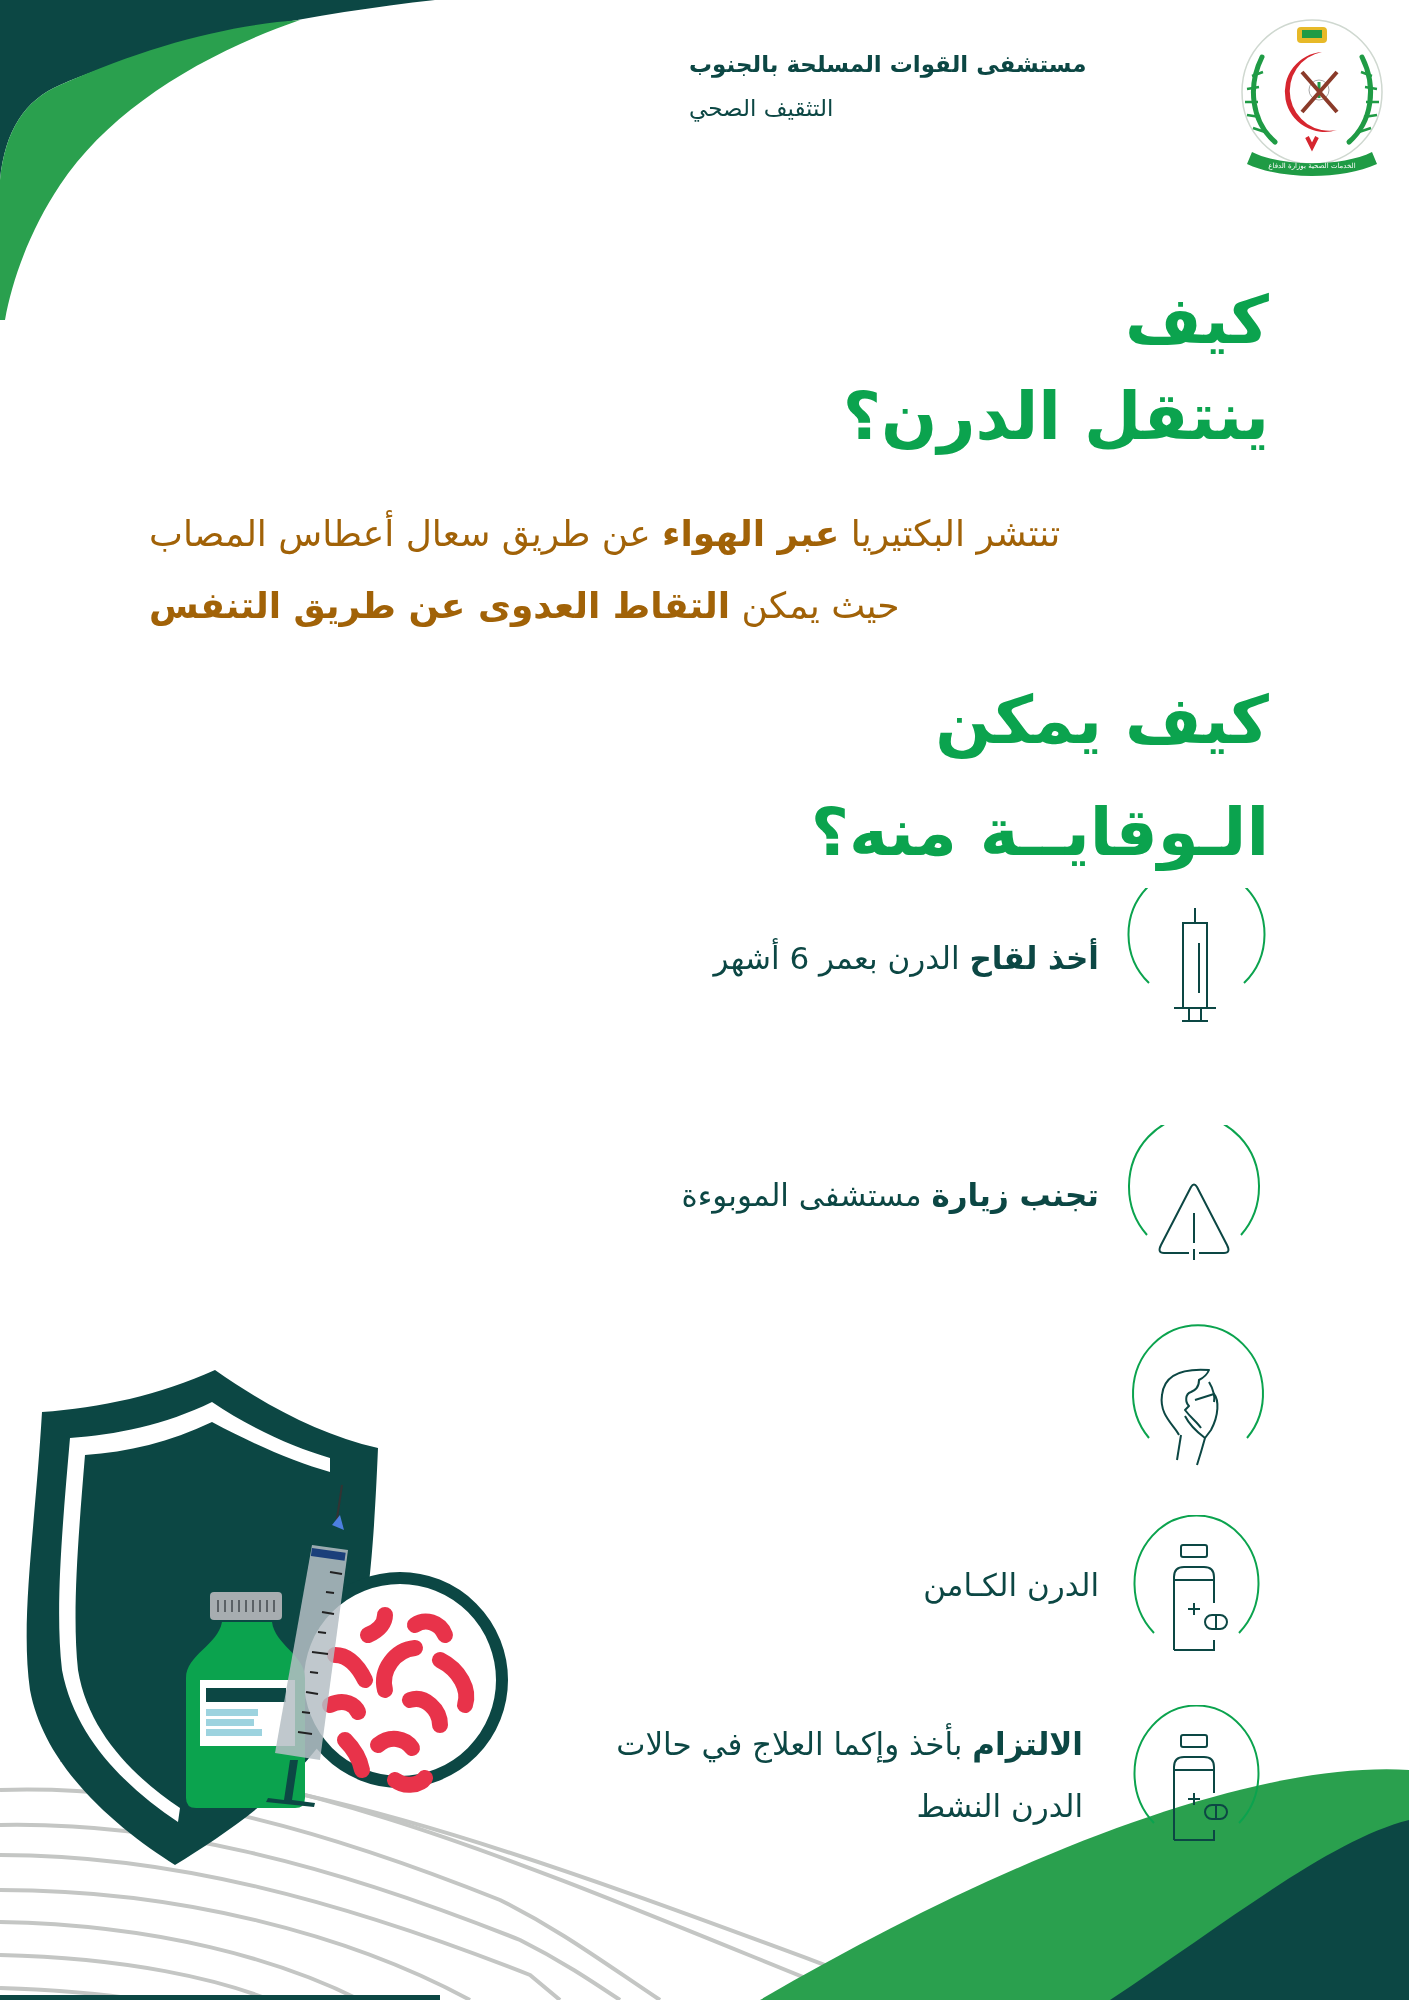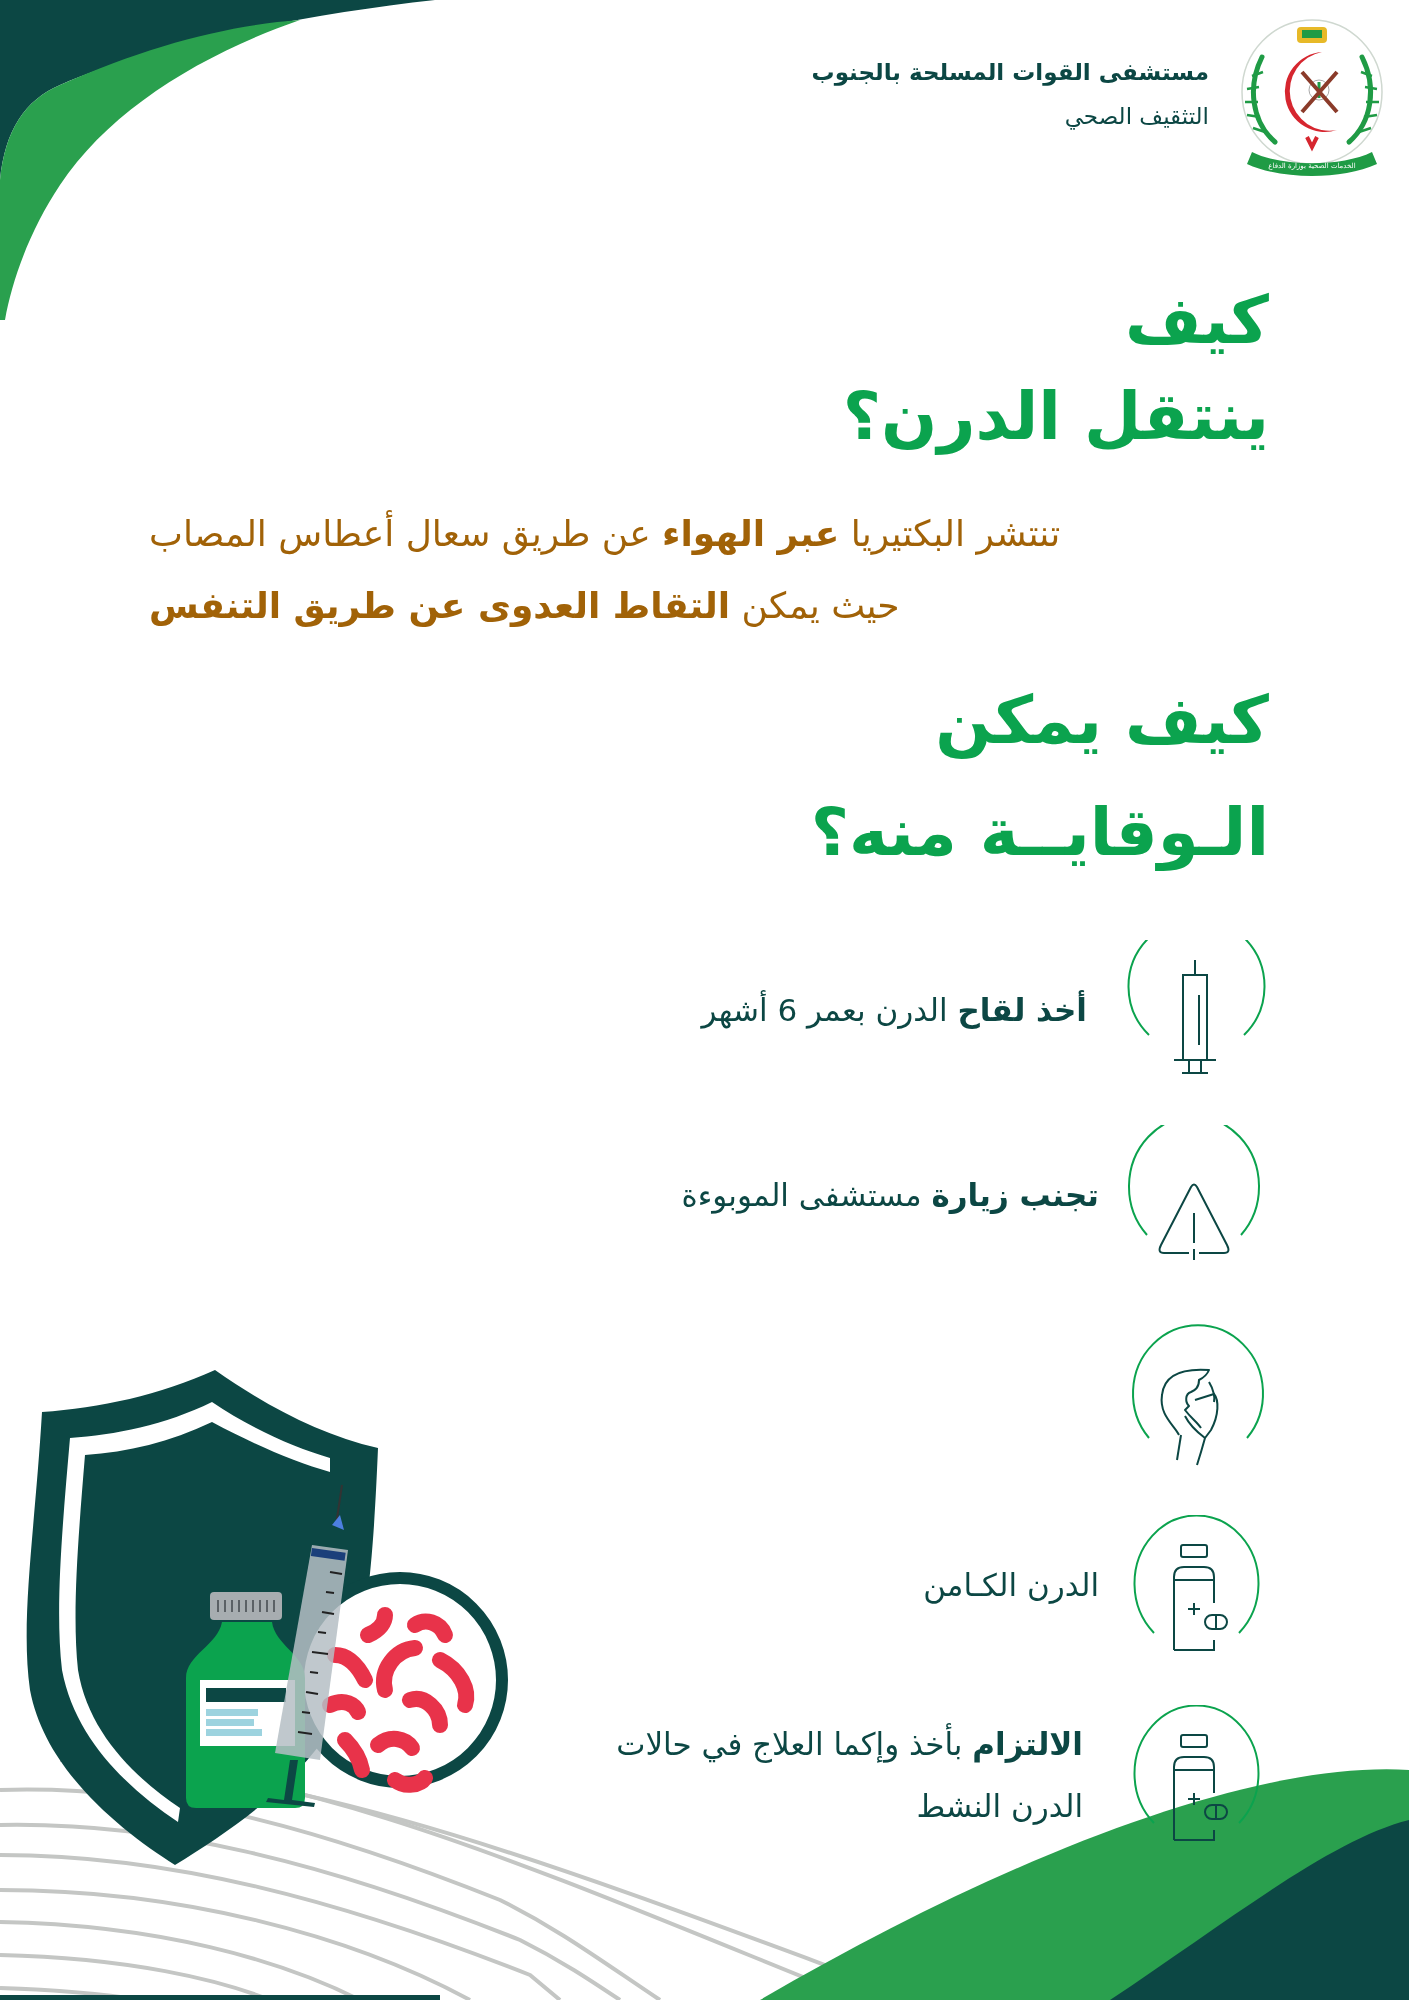--- a/index.html
+++ b/index.html
@@ -4,22 +4,22 @@
   <style>
     html, body { margin: 0; padding: 0; }
     body {
       width: 1409px; height: 2000px; position: relative; overflow: hidden;
       background: #ffffff;
       font-family: "DejaVu Sans", "Liberation Sans", sans-serif;
       color: #0c4744;
     }
     .bg-svg { position: absolute; left: 0; top: 0; width: 1409px; height: 2000px; }
     .header {
-      position: absolute; top: 50px; right: 200px; width: 520px;
-      text-align: right; direction: rtl;
+      position: absolute; top: 42px; right: 200px; width: 520px;
+      text-align: left; direction: rtl;
     }
     .header .org { font-size: 23px; font-weight: bold; color: #0c4744; line-height: 44px; }
     .header .dept { font-size: 23px; color: #0c4744; line-height: 44px; }
     .logo { position: absolute; top: 12px; right: 12px; width: 170px; height: 170px; }
 
     .title {
       position: absolute; right: 140px; direction: rtl; text-align: center;
       color: #0ba34e; font-weight: bold; font-size: 66px; line-height: 1;
       white-space: nowrap;
     }
@@ -39,21 +39,21 @@
       position: absolute; right: 140px; width: 1000px; height: 140px;
       direction: rtl; display: flex; align-items: center;
     }
     .item .icon-wrap { width: 150px; height: 140px; flex: 0 0 150px; position: relative; }
     .item .icon-wrap svg { position: absolute; left: 0; top: 0; }
     .item .txt {
       margin-right: 20px; font-size: 31px; line-height: 62px; text-align: right;
       color: #0c4744; white-space: nowrap;
     }
     .item .txt b { font-weight: bold; }
-    .i1 { top: 940px; gap: 12px; }
+    .i1 { top: 888px; }
     .i2 { top: 1125px; }
     .i3 { top: 1320px; }
     .i4 { top: 1515px; }
     .i5 { top: 1705px; gap: 16px; }
 
     .illus { position: absolute; left: 0; top: 1360px; width: 560px; height: 560px; }
   </style>
 </head>
 <body>
 

